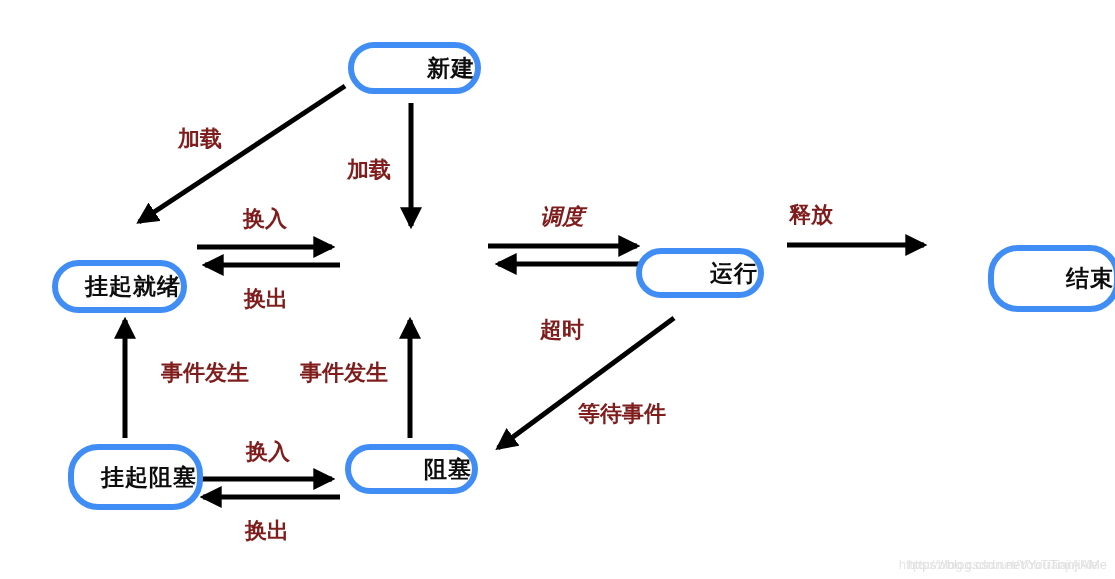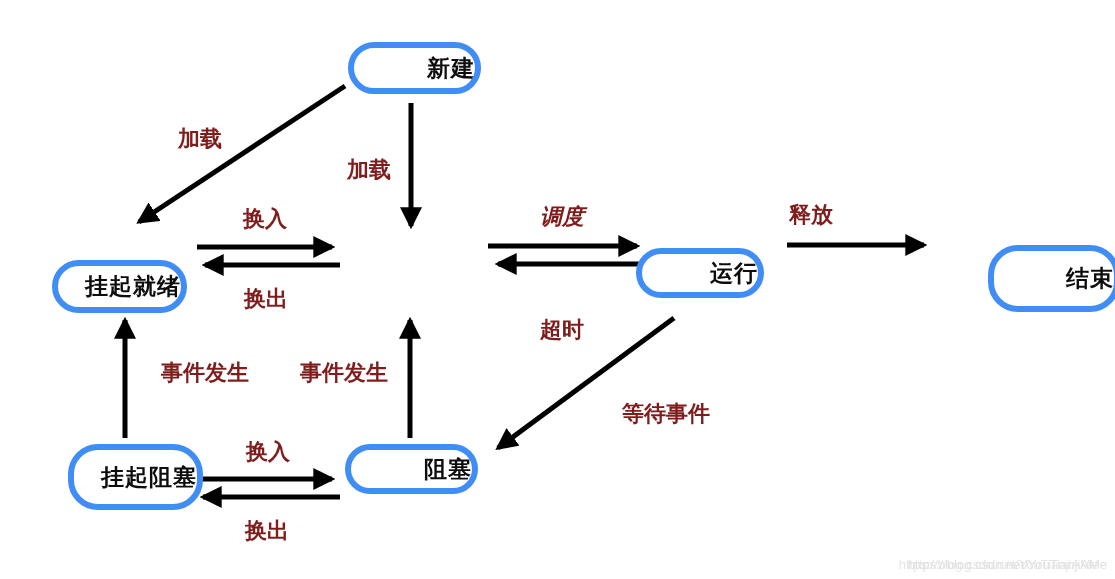--- a/index.html
+++ b/index.html
@@ -105,21 +105,21 @@
     <span class="node-label">阻塞</span>
   </div>
 
   <span class="edge-label" style="left:369px; top:170px;">加载</span>
   <span class="edge-label" style="left:200px; top:139px;">加载</span>
   <span class="edge-label" style="left:265px; top:219px;">换入</span>
   <span class="edge-label" style="left:266px; top:299px;">换出</span>
   <span class="edge-label" style="left:562px; top:217px;font-style:italic;">调度</span>
   <span class="edge-label" style="left:562px; top:298px;margin-top:32px;">超时</span>
   <span class="edge-label" style="left:811px; top:215px;">释放</span>
-  <span class="edge-label" style="left:622px; top:414px;margin-left:44px;">等待事件</span>
+  <span class="edge-label" style="left:622px; top:414px;">等待事件</span>
   <span class="edge-label" style="left:205px; top:373px;">事件发生</span>
   <span class="edge-label" style="left:344px; top:373px;">事件发生</span>
   <span class="edge-label" style="left:268px; top:452px;">换入</span>
   <span class="edge-label" style="left:267px; top:531px;">换出</span>
 
   <div class="watermark">
     <span class="wm-copy">https://blog.csdn.net/YouTianjiAMe</span>
     <span>https://blog.csdn.net/YouTianjiAMe</span>
   </div>
 

